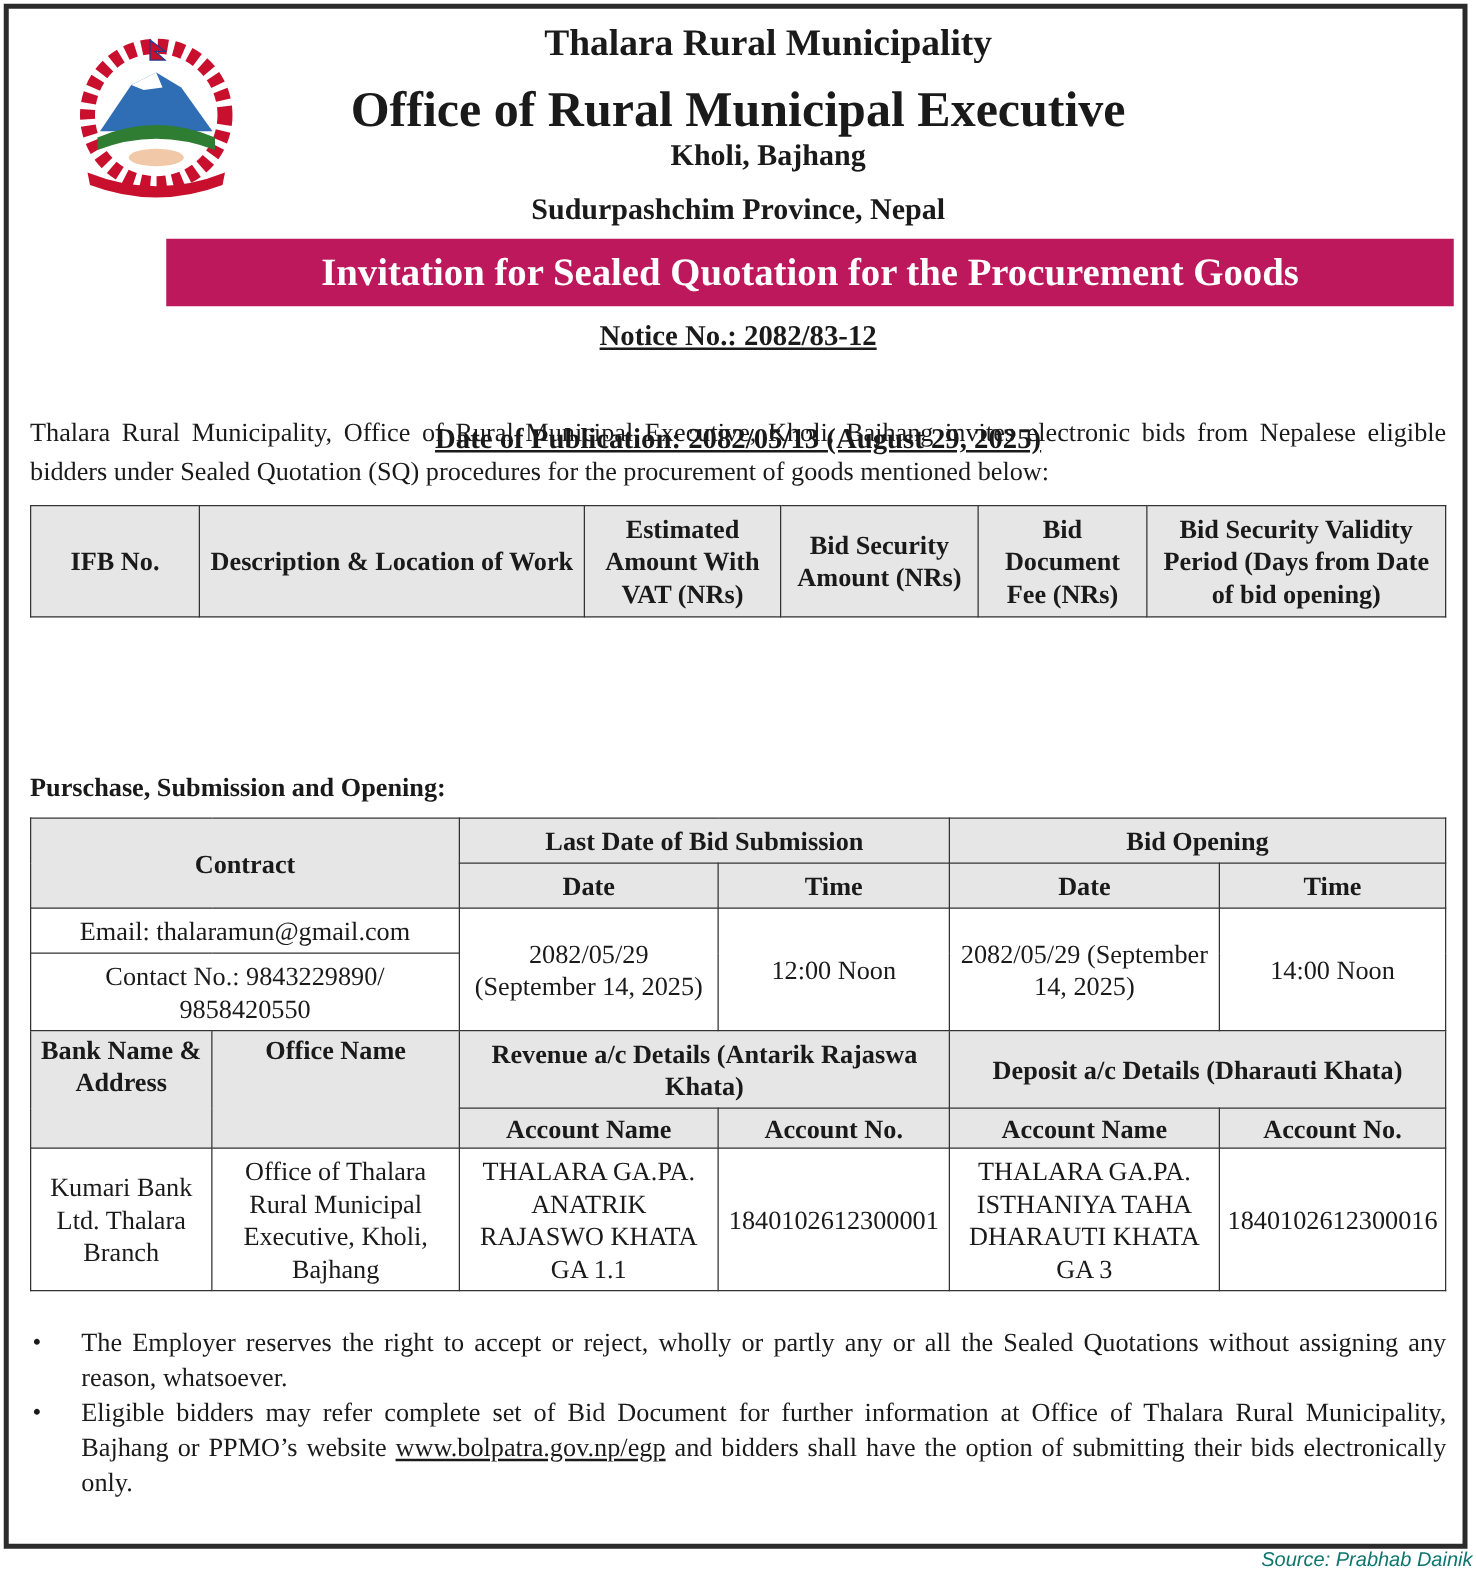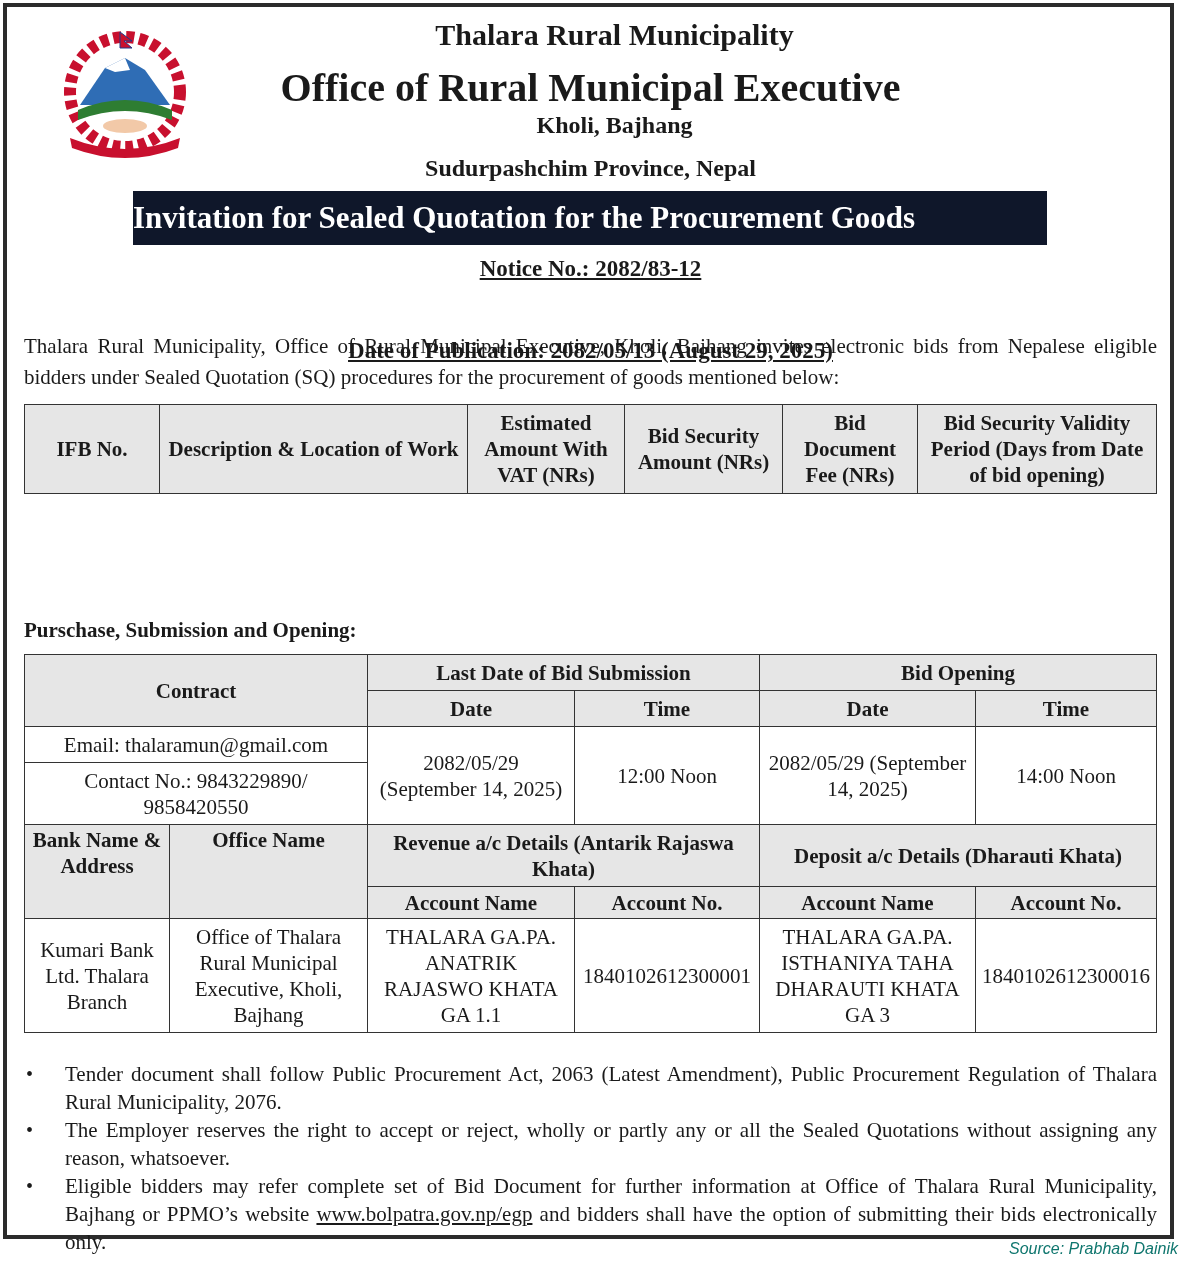--- a/index.html
+++ b/index.html
@@ -4,21 +4,21 @@
 <style>
   html, body { margin:0; padding:0; background:#ffffff; }
   body { width:1181px; height:1266px; position:relative; overflow:hidden; font-family:"Liberation Serif", "DejaVu Serif", serif; color:#1a1a1a; }
   .frame { position:absolute; left:3px; top:3px; width:1171px; height:1236px; border:4px solid #2b2b2b; box-sizing:border-box; background:#fff; }
   .emblem { position:absolute; left:50px; top:30px; width:150px; height:130px; }
   .hdr { position:absolute; left:0; width:1181px; text-align:center; font-weight:bold; }
   .h1 { top:18px; font-size:30px;margin-left:24px; }
   .h2 { top:64px; font-size:40px; }
   .h3 { top:112px; font-size:24px;margin-left:24px; }
   .h4 { top:155px; font-size:24px; }
-  .banner { position:absolute; left:133px; top:191px; width:914px; height:54px; background:#0f172a; color:#fff; font-weight:bold; font-size:31px; text-align:left; line-height:54px; }
+  .banner { position:absolute; left:133px; top:191px; width:1030px; height:54px; background:#be185d; color:#fff; font-weight:bold; font-size:31px; text-align:center; line-height:54px; }
   .notice { position:absolute; left:0; width:1181px; text-align:center; font-weight:bold; font-size:23px; text-decoration:underline; }
   .n1 { top:256px; }
   .n2 { top:294px;margin-top:44px; }
   .intro { position:absolute; left:24px; top:331px; width:1133px; font-size:21px; line-height:31px; text-align:justify; text-align-last:left; }
   table { border-collapse:collapse; position:absolute; font-size:21px; }
   td, th { border:1.5px solid #333; text-align:center; vertical-align:middle; padding:2px 6px; line-height:26px; }
   th { background:#e6e6e6; font-weight:bold; }
   .t1 { left:24px; top:404px; width:1133px; }
   .t1 th { height:84px; }
   .t1 td { height:110px; }
@@ -113,18 +113,17 @@
     <td>Office of Thalara Rural Municipal Executive, Kholi, Bajhang</td>
     <td>THALARA GA.PA. ANATRIK RAJASWO KHATA GA 1.1</td>
     <td>1840102612300001</td>
     <td>THALARA GA.PA. ISTHANIYA TAHA DHARAUTI KHATA GA 3</td>
     <td>1840102612300016</td>
   </tr>
 </tbody>
   </table>
 
 <ul class="bullets">
-  <li>Tender document shall follow Public Procurement Act, 2063 (Latest Amendment), Public Procurement Regulation of Thalara Rural Municipality, 2076.</li>
   <li>The Employer reserves the right to accept or reject, wholly or partly any or all the Sealed Quotations without assigning any reason, whatsoever.</li>
   <li><span>Eligible bidders may refer complete set of Bid Document for further information at Office of Thalara Rural Municipality, Bajhang or PPMO’s website </span><a>www.bolpatra.gov.np/egp</a><span> and bidders shall have the option of submitting their bids electronically only.</span></li>
 </ul>
 
 <div class="source">Source: Prabhab Dainik</div>
 
 </body></html>

